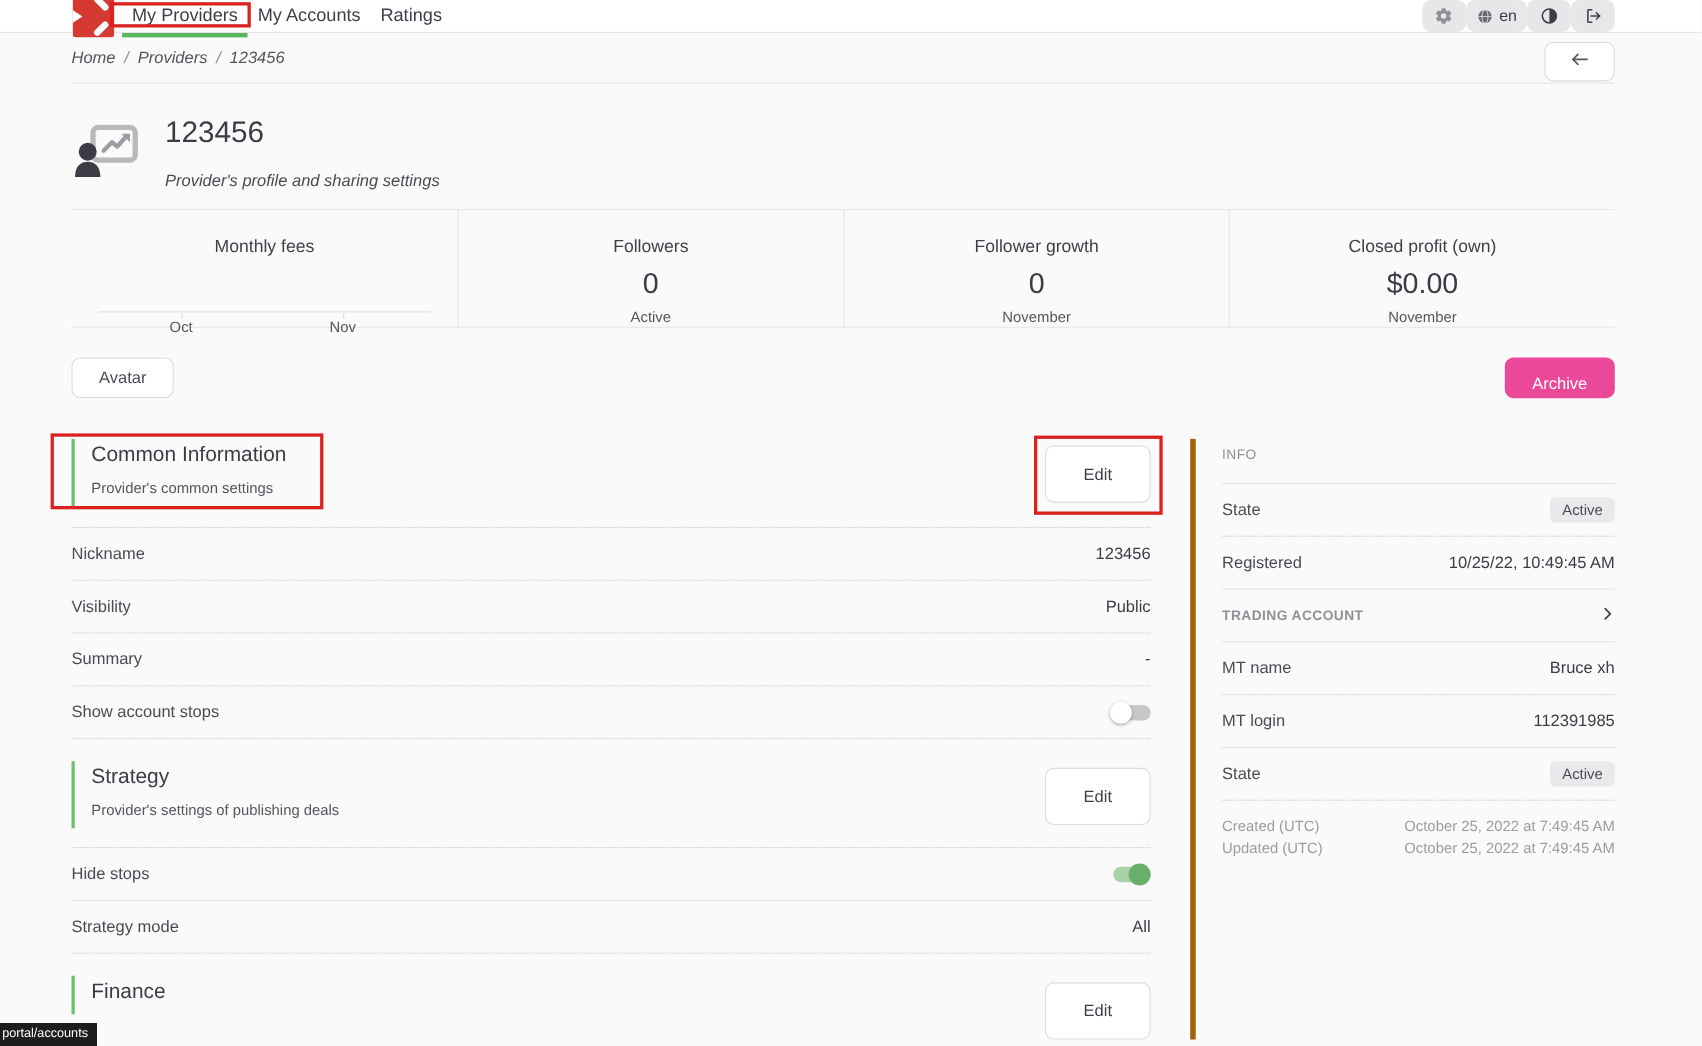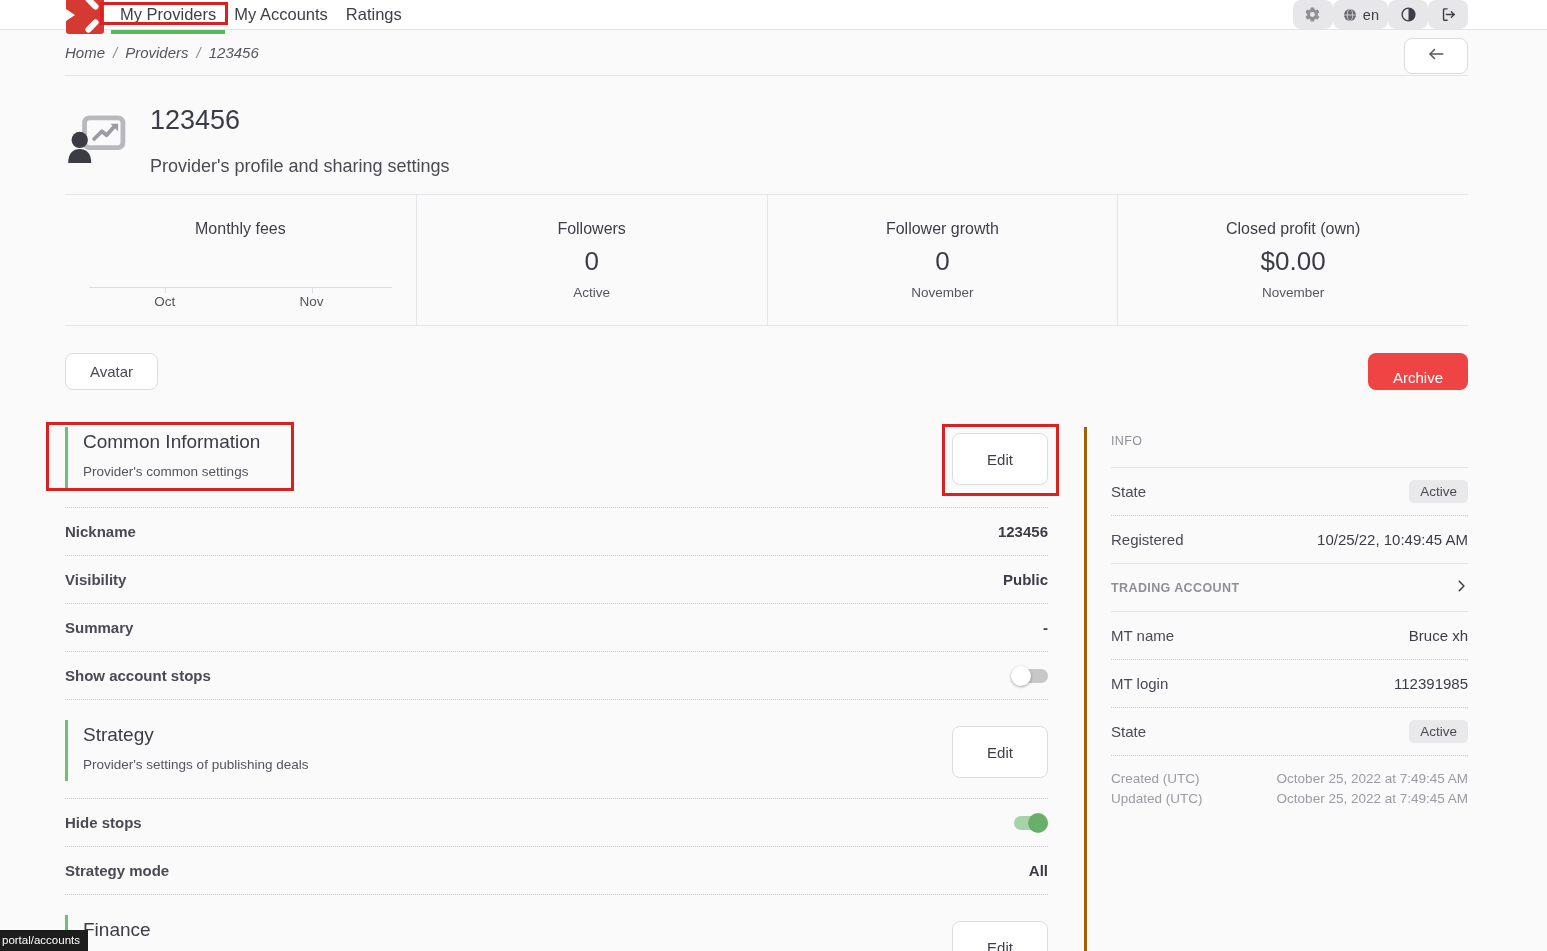--- a/index.html
+++ b/index.html
@@ -29,62 +29,62 @@
     border-bottom:1px solid #e6e6ea; }
   .breadcrumb { display:flex; gap:8px; font-size:15px; color:#55555e;font-style:italic; }
   .crumb { cursor:pointer; }
   .crumb-sep { color:#8f8f97; }
   .back-btn { position:absolute; right:0; top:8px; width:64px; height:36px; background:#fff;
     border:1px solid #dcdce0; border-radius:8px; display:flex; align-items:center;
     justify-content:center; cursor:pointer; }
 
   .page-header { display:flex; align-items:center; gap:24px; margin-top:29px; padding-left:3px; }
   .ph-title { font-size:27px; color:#3c3c46; }
-  .ph-sub { font-size:18px; color:#4a4a52; margin-top:20px; }
+  .ph-sub { font-size:15px; color:#4a4a52; margin-top:20px;font-style:italic; }
 
   
   .stats-row { margin-top:17px; border-top:1px solid #e6e6ea; border-bottom:1px solid #e6e6ea;
-    display:grid; grid-template-columns:1fr 1fr 1fr 1fr; height:132px; }
+    display:grid; grid-template-columns:1fr 1fr 1fr 1fr; height:108px; }
   .stat-card { position:relative; display:flex; flex-direction:column; align-items:center;
     padding-top:25px; }
   .stat-card + .stat-card { border-left:1px solid #e6e6ea; }
   .stat-title { font-size:16px; color:#3e3e48; }
   .stat-value { font-size:26px; color:#3c3c46; margin-top:8px; }
   .stat-caption { font-size:13.5px; color:#55555e; margin-top:8px; }
   .mini-chart { position:absolute; left:24px; right:24px; top:92px; height:22px; }
   .mc-axis { border-top:1px solid #dedee2; position:relative; height:0; }
   .mc-tick { position:absolute; top:0; width:1px; height:5px; background:#dedee2; }
   .mc-label { position:absolute; top:7px; transform:translateX(-50%); font-size:13.5px; color:#55555e; }
 
   
   .actions-row { margin-top:27px; display:flex; justify-content:space-between; }
   .btn-outline { background:#fff; border:1px solid #dcdce0; border-radius:8px; height:37px;
     padding:0 24px; font-size:15px; color:#4a4a54; cursor:pointer;
     font-family:inherit; }
-  .btn-danger { background:#ef4444; color:#fff; border:none; border-radius:8px; height:37px;
+  .btn-danger { background:#ec4899; color:#fff; border:none; border-radius:8px; height:37px;
     padding:16px 25px; font-size:15px; cursor:pointer; font-family:inherit; }
 
   
   .main { display:flex; margin-top:37px; align-items:stretch; min-height:500px; }
-  .content { width:1022px; padding-right:36px; border-right:3px solid #a16207; }
+  .content { width:1022px; padding-right:36px; border-right:5px solid #a16207; }
   .sidebar { flex:1; padding-left:24px; }
 
   .section-header { display:flex; justify-content:space-between; align-items:flex-start;
     position:relative; }
   .section-header.gap { margin-top:20px; }
   .sh-left { position:relative; border-left:3px solid #6fbf70; padding:4px 0 9px 15px; }
   .section-title { font-size:19px; color:#3c3c46; }
   .section-sub { font-size:13.5px; color:#55555e; margin-top:11px; }
   .edit-wrap { position:relative; margin-top:6px; }
   .btn-edit { width:96px; height:52px; background:#fff; border:1px solid #dcdce0;
     border-radius:8px; font-size:15px; color:#3e3e48; cursor:pointer; font-family:inherit; }
   .ci-ann { left:-22px; top:-5px; width:248px; bottom:-3px; }
   .edit-ann { left:-10px; top:-9px; right:-11px; bottom:-11px; }
 
-  .rows { margin-top:19px; border-top:1px dotted #c9c9c9;font-weight:bold; }
+  .rows { margin-top:19px; border-top:1px dotted #c9c9c9; }
   .rows.tight { margin-top:17px; }
   .row { display:flex; justify-content:space-between; align-items:center; height:48px;
     border-bottom:1px dotted #c9c9c9; font-size:15px; }
   .row-label { color:#4a4a54; }
   .row-value { color:#3c3c46; }
 
   
   .toggle { width:37px; height:20px; position:relative; cursor:pointer; flex:0 0 auto; }
   .toggle .track { position:absolute; left:3px; top:3px; width:34px; height:14px;
     border-radius:7px; background:#c7c7c7; }

